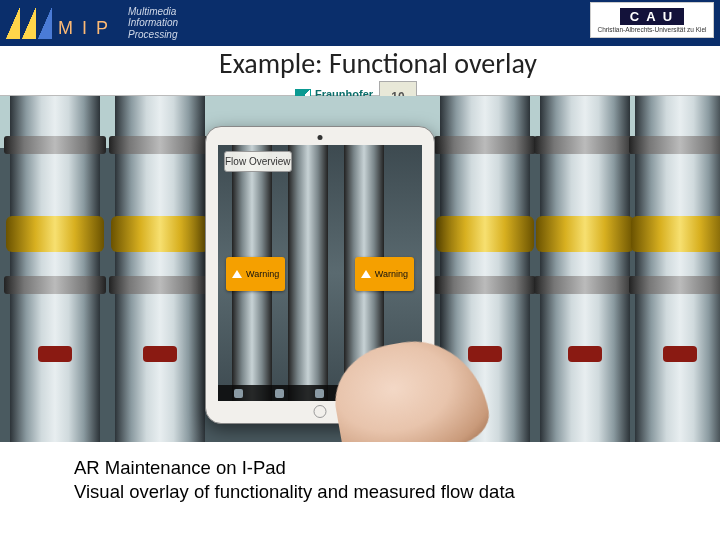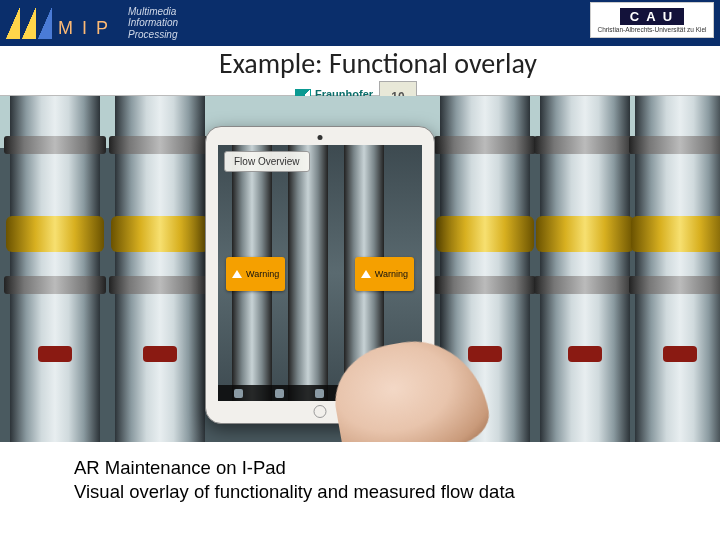--- a/index.html
+++ b/index.html
@@ -32,21 +32,21 @@
   .yellow-wrap { position:absolute; left:-4px; right:-4px; height:36px; top:120px; background: linear-gradient(to right,#6a5200 0%,#d8b020 30%,#f7e070 50%,#d8b020 70%,#6a5200 100%); border-radius:6px;}
   .red-valve { position:absolute; width:34px; height:16px; background:#8a1a12; top:250px; left:50%; transform:translateX(-50%); border-radius:4px;}
   .wall { position:absolute; left:0; right:0; top:0; height:52px; background:#b7cfcf;}
 
   .ipad { position:absolute; left:205px; top:30px; width:230px; height:298px; background:#f2f0ec; border-radius:16px; box-shadow: 0 6px 18px rgba(0,0,0,.5); border:1px solid #888;}
   .ipad-inner { position:absolute; inset:18px 12px 22px 12px; background:#303030; border-radius:2px; display:flex; flex-direction:column;}
   .ipad-cam { position:absolute; top:8px; left:50%; width:5px;height:5px;background:#333;border-radius:50%; transform:translateX(-50%);}
   .ipad-home { position:absolute; bottom:5px; left:50%; width:13px;height:13px;border:1px solid #999;border-radius:50%; transform:translateX(-50%);}
   .screen { position:relative; flex:1; background: linear-gradient(#3d4a50,#5a6a70,#3d4a50); overflow:hidden;}
   .screen .spipe { position:absolute; top:0; height:100%; width:40px; background: linear-gradient(to right,#222 0%,#7a868a 25%,#c7d2d5 50%,#7a868a 75%,#222 100%);}
-  .flow-label { position:absolute; top:6px; left:6px; background:rgba(245,245,240,.94); color:#333; font-size:10px; padding:4px 9px; border-radius:3px; border:1px solid #999;}
+  .flow-label { position:absolute; top:6px; left:6px; background:rgba(245,245,240,.94); color:#333; font-size:10px; padding:4px 0; border-radius:3px; border:1px solid #999;}
   .overlay-tag { position:absolute; background:#f5a000; color:#111; font-size:9px; padding:12px 6px; border-radius:3px; top:112px; display:flex; align-items:center; gap:4px; box-shadow:0 1px 3px rgba(0,0,0,.4);}
   .overlay-tag.left { left:8px; }
   .overlay-tag.right { right:8px; }
   .tri-icon { width:0;height:0;border-left:5px solid transparent;border-right:5px solid transparent;border-bottom:8px solid #fff;}
   .toolbar { position:absolute; left:0;right:0;bottom:0; height:16px; background:rgba(10,10,10,.85); display:flex; justify-content:space-around; align-items:center;}
   .tb-ic { width:9px;height:9px;background:#8a9aa4;border-radius:2px;}
 
   .hand { position:absolute; right:235px; bottom:-10px; width:150px; height:110px; background: radial-gradient(ellipse at 40% 40%, #f3d8c6 0%, #e8c4ac 45%, #c99a7a 80%, #9a6a4a 100%); border-radius: 70px 80px 40px 20px / 60px 90px 30px 20px; transform: rotate(-10deg); filter: blur(.5px);}
 
   .credit { position:absolute; right:44px; bottom:12px; color:#fff; font-weight:bold; font-size:17px; text-shadow: 0 1px 2px rgba(0,0,0,.6);}

